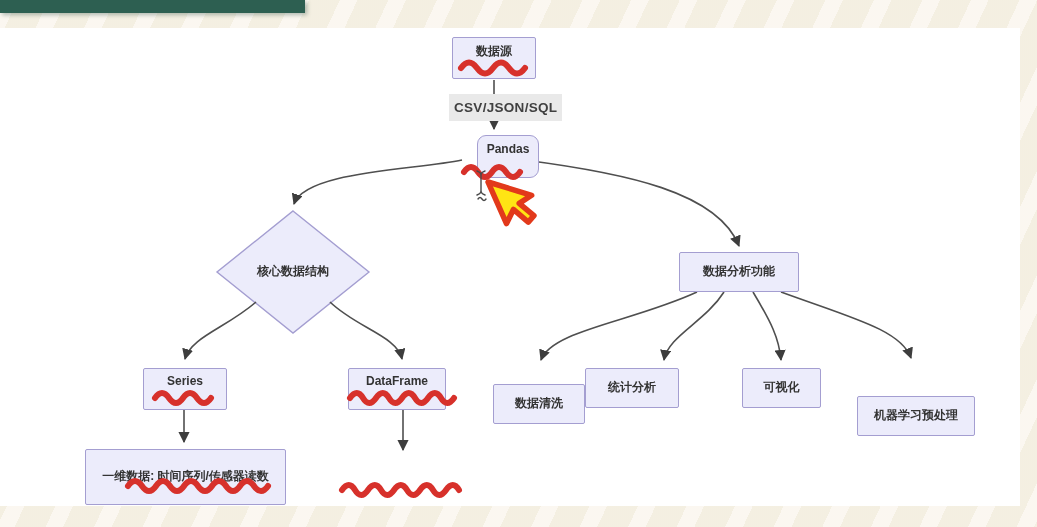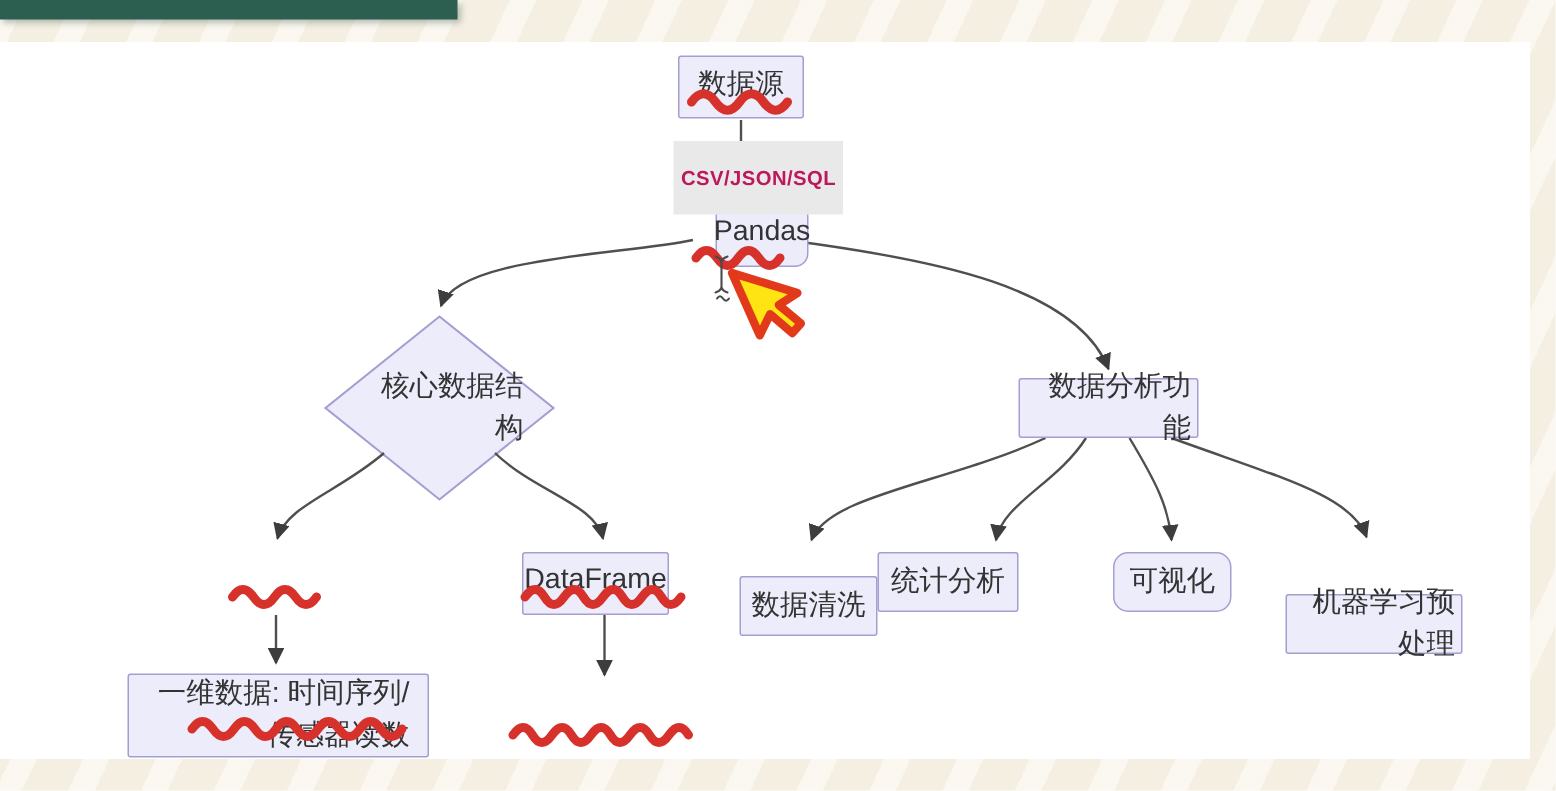--- a/index.html
+++ b/index.html
@@ -16,30 +16,30 @@
       repeating-linear-gradient(115deg, rgba(255,255,255,.5) 0 16px, rgba(235,240,225,.25) 16px 44px),
       var(--page-bg);
     position:relative;color:var(--text-color);
   }
   .canvas{position:absolute;left:0;top:28px;width:1020px;height:478px;background:var(--canvas-bg);z-index:1;}
   .header-bar{position:absolute;left:0;top:0;width:305px;height:13px;background:var(--header-bar);
     box-shadow:2px 2px 4px rgba(35,70,58,.35);z-index:5;}
   svg.layer{position:absolute;left:0;top:0;width:1037px;height:527px;z-index:2;pointer-events:none;}
   svg.layer.over{z-index:4;}
   .nodes{position:absolute;left:0;top:0;width:1037px;height:527px;z-index:3;}
-  .node{position:absolute;display:flex;align-items:center;justify-content:center;text-align:right;
+  .node{position:absolute;display:flex;align-items:center;justify-content:center;text-align:left;
     background:var(--node-fill);border:1.4px solid var(--node-border);border-radius:2px;
-    font-size:19px;font-weight:400;color:var(--text-color);line-height:1.45;padding:2px 4px;}
+    font-size:12px;font-weight:700;color:var(--text-color);line-height:1.45;padding:2px 4px;}
   .node.rounded{border-radius:9px;}
   .node.bare{background:transparent;border:none;}
   .edge{stroke:var(--edge-color);stroke-width:1.6;fill:none;}
   .shape{fill:var(--node-fill);stroke:var(--node-border);stroke-width:1.4;}
   .squiggle{stroke:var(--squiggle-color);stroke-width:6;fill:none;stroke-linecap:round;stroke-linejoin:round;}
   .edge-label{position:absolute;left:449px;top:94px;background:var(--edge-label-bg);
-    font-size:13.5px;font-weight:700;color:#be185d;padding:17px 5px;z-index:3;letter-spacing:.3px;}
+    font-size:13.5px;font-weight:700;color:#404040;padding:6px 5px;z-index:3;letter-spacing:.3px;}
   .cursor-arrow{fill:var(--cursor-fill);stroke:var(--cursor-border);stroke-width:1.7;stroke-linejoin:round;}
   .ibeam{stroke:#4a4a4a;stroke-width:1.4;fill:none;stroke-linecap:round;}
 </style>
 </head>
 <body>
 
 <div class="header-bar"></div>
 <div class="canvas"></div>
 
 <svg class="layer" viewBox="0 0 1037 527">
@@ -74,34 +74,37 @@
   </div>
 
   <div class="node bare" style="left:233px;top:252px;width:120px;height:40px;">
     <span>核心数据结构</span>
   </div>
 
   <div class="node" style="left:679px;top:252px;width:120px;height:40px;">
     <span>数据分析功能</span>
   </div>
 
+  <div class="node" style="left:143px;top:368px;width:84px;height:42px;align-items:flex-start;padding-top:4px;">
+    <span>Series</span>
+  </div>
 
   <div class="node" style="left:348px;top:368px;width:98px;height:42px;align-items:flex-start;padding-top:4px;">
     <span>DataFrame</span>
   </div>
 
   <div class="node" style="left:493px;top:384px;width:92px;height:40px;">
     <span>数据清洗</span>
   </div>
 
   <div class="node" style="left:585px;top:368px;width:94px;height:40px;">
     <span>统计分析</span>
   </div>
 
-  <div class="node" style="left:742px;top:368px;width:79px;height:40px;border-radius:10px;">
+  <div class="node" style="left:742px;top:368px;width:79px;height:40px;">
     <span>可视化</span>
   </div>
 
   <div class="node" style="left:857px;top:368px;width:118px;height:40px;margin-top:28px;">
     <span>机器学习预处理</span>
   </div>
 
   <div class="node" style="left:85px;top:449px;width:201px;height:56px;padding:4px 12px;">
     <span>一维数据: 时间序列/传感器读数</span>
   </div>

